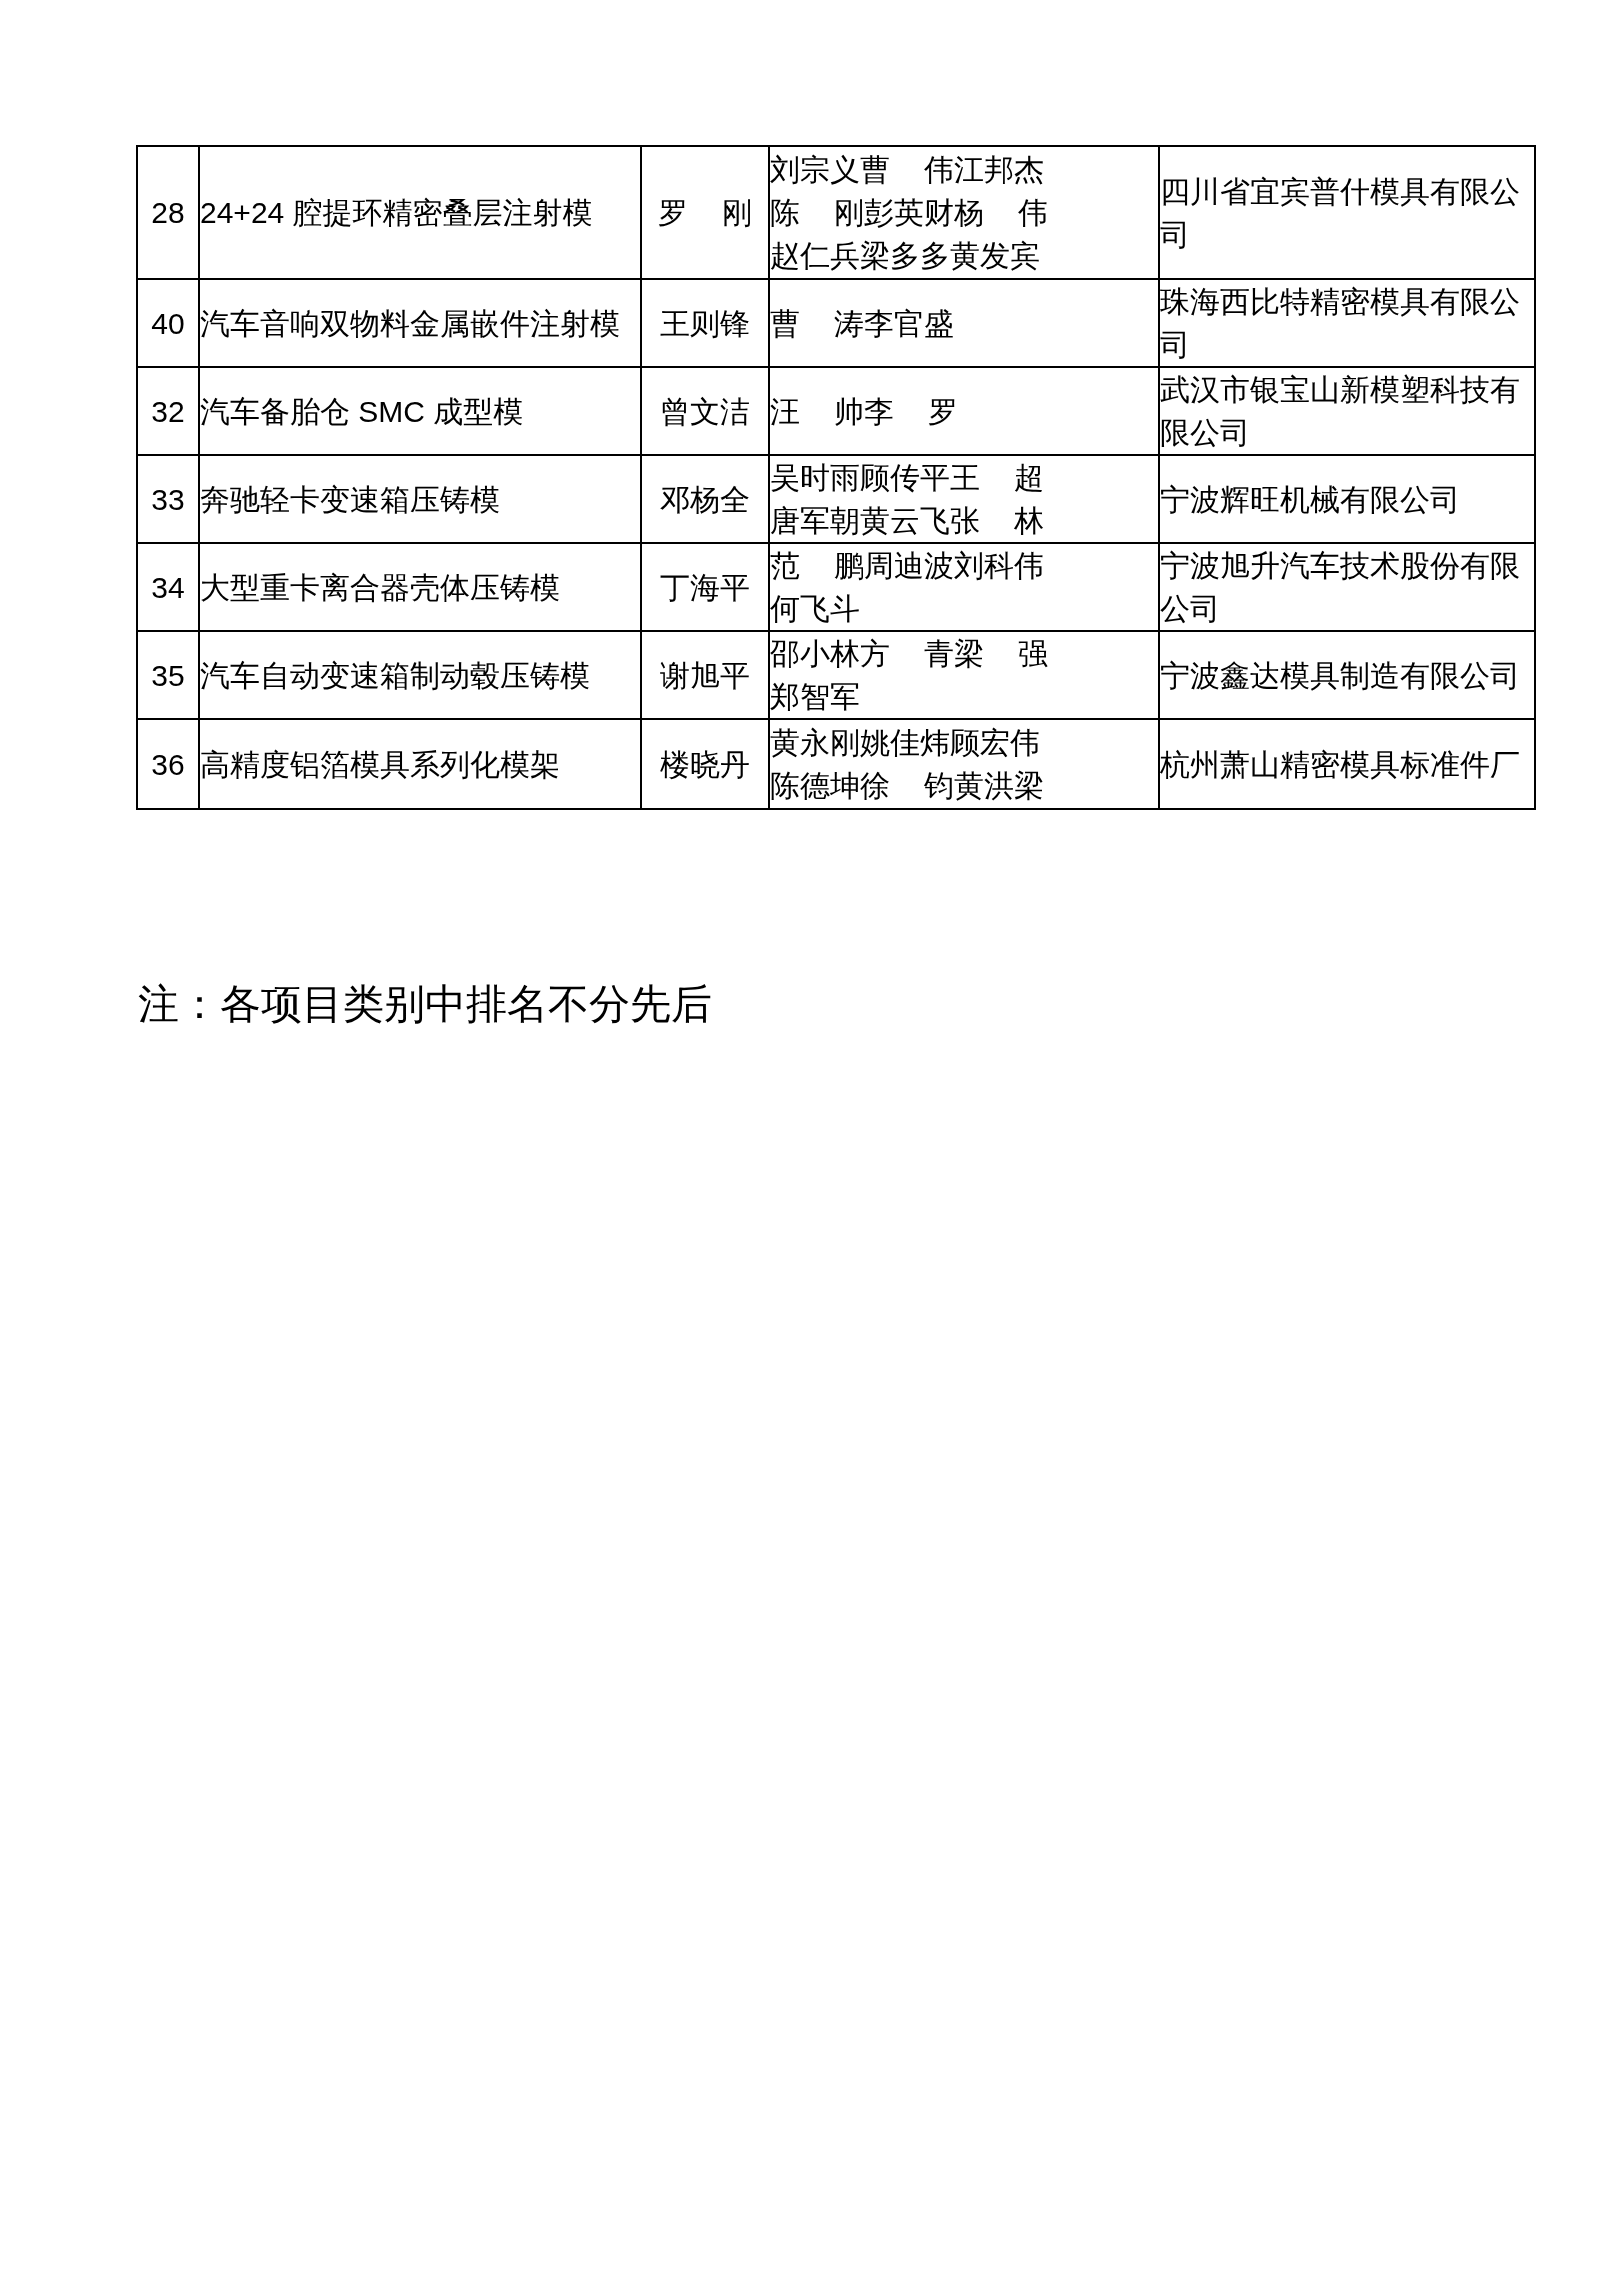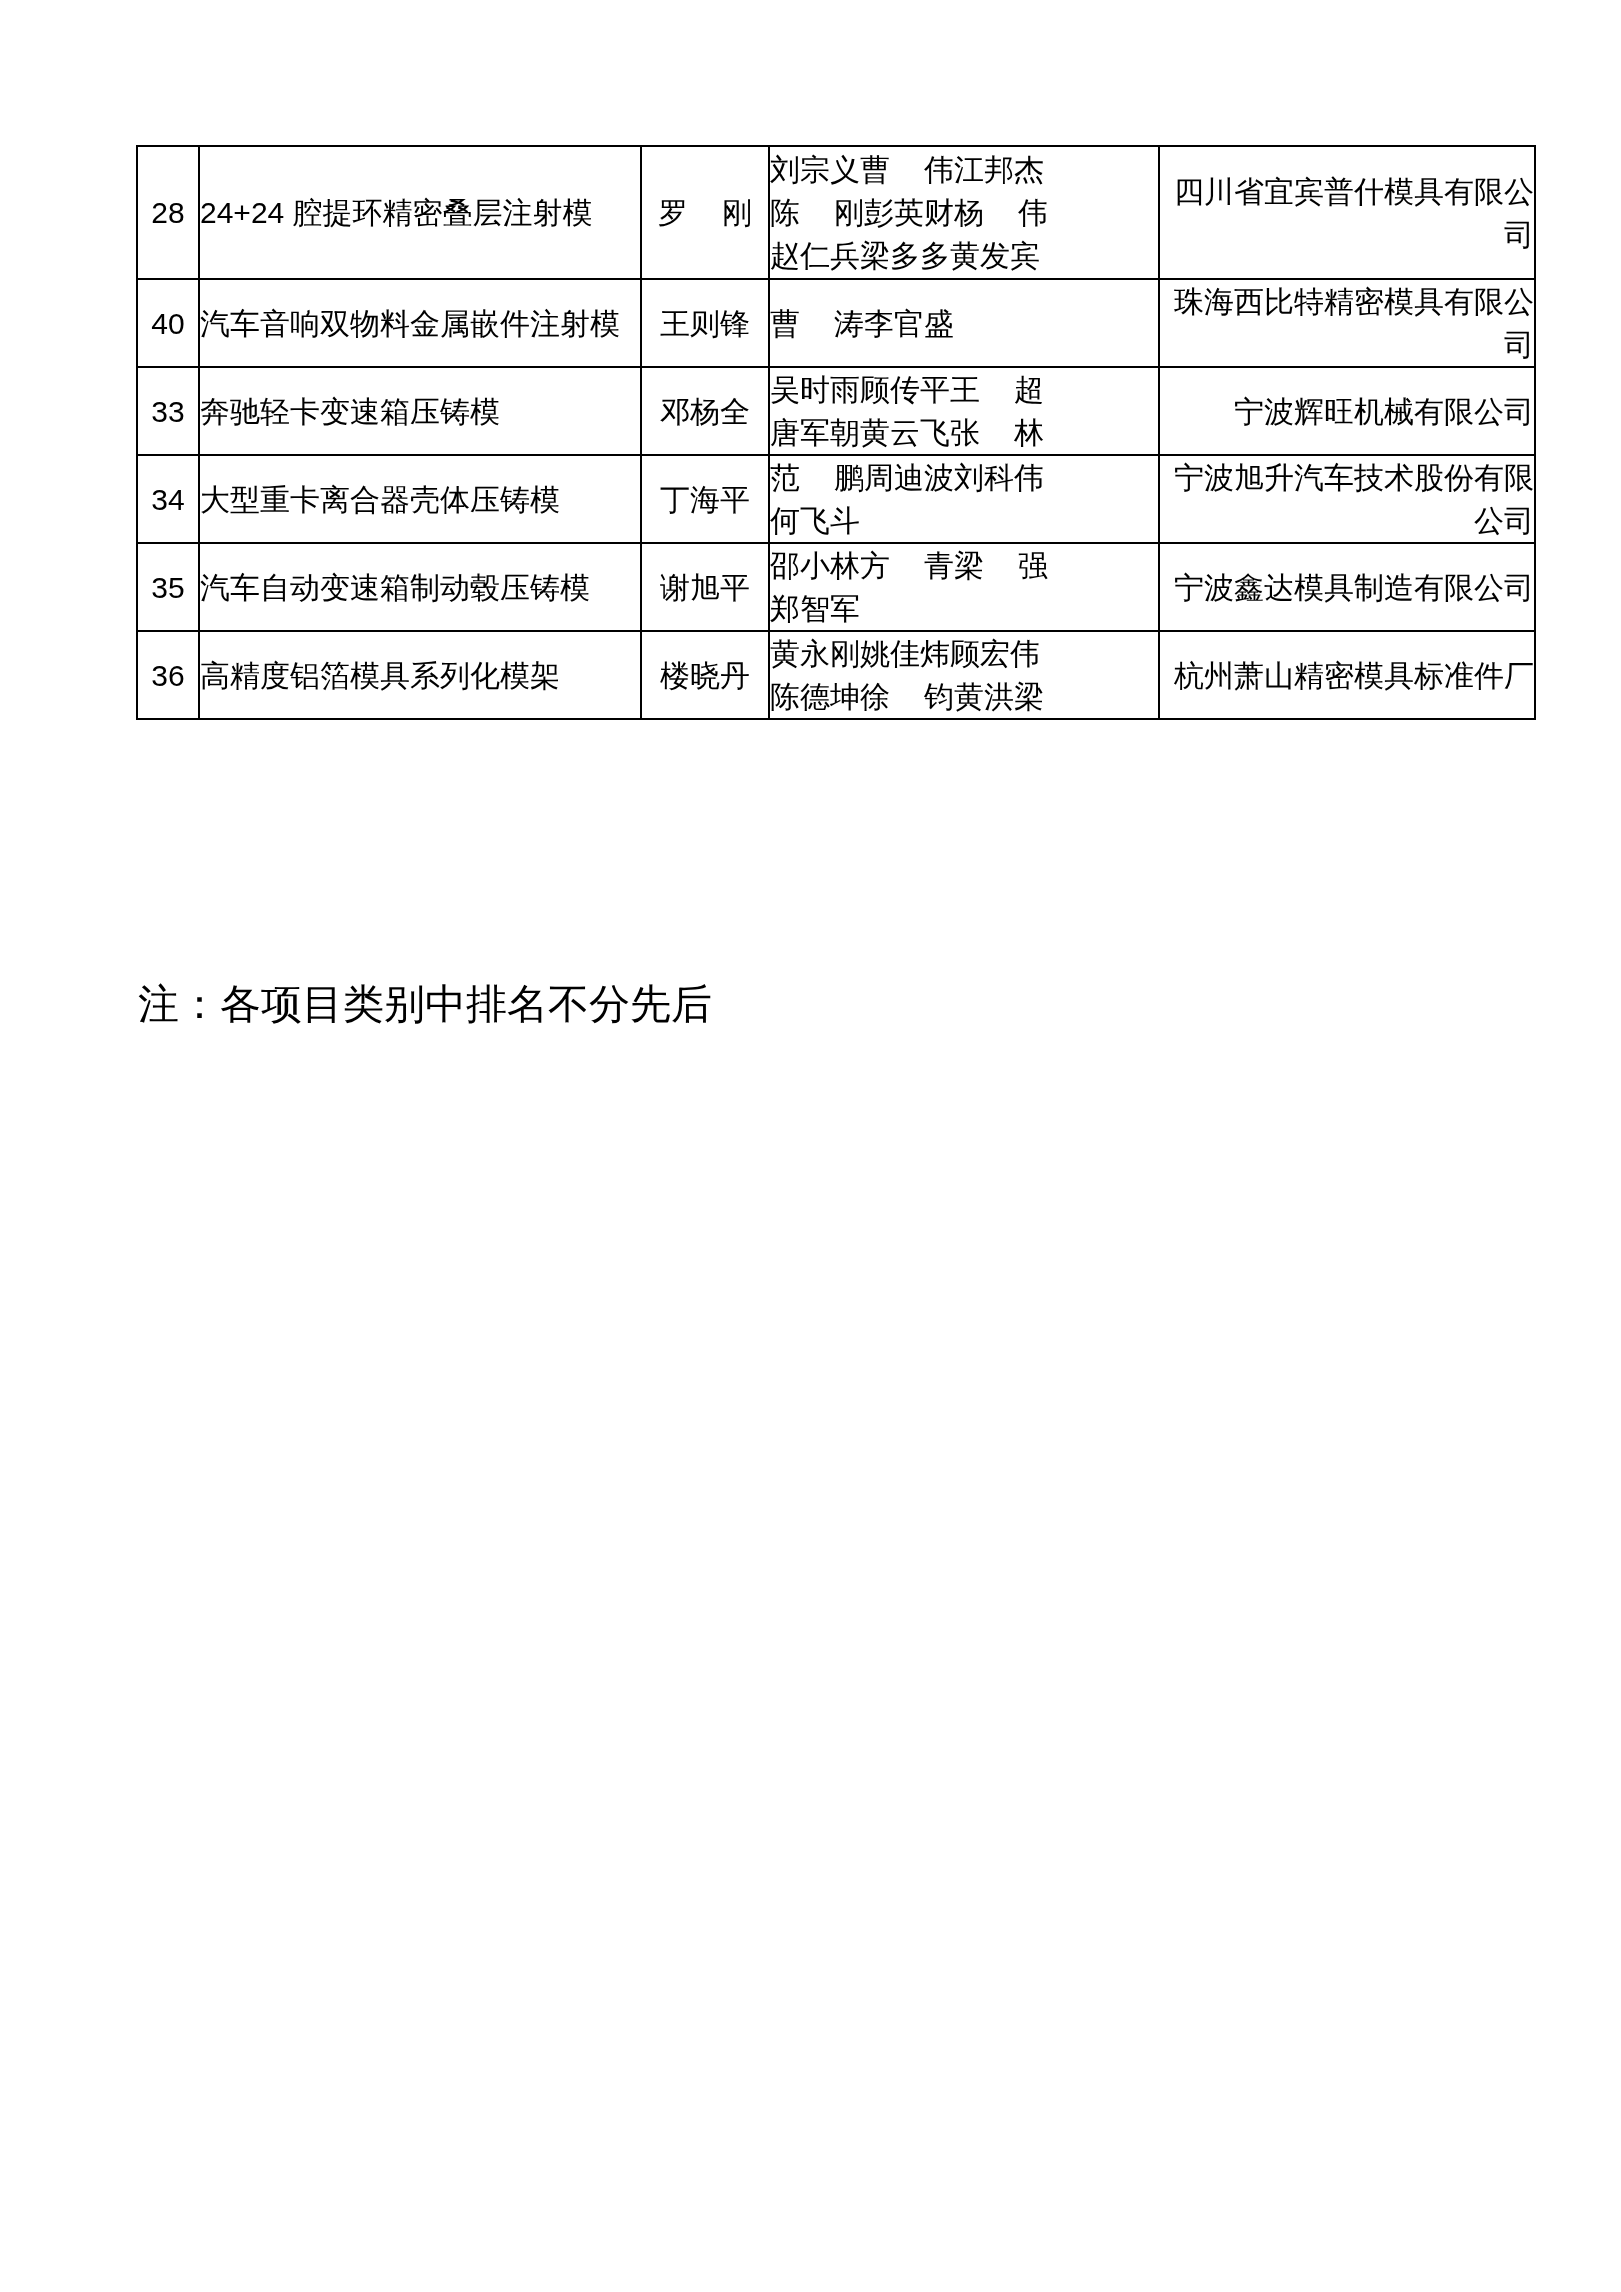--- a/index.html
+++ b/index.html
@@ -24,21 +24,21 @@
   .award-table tbody tr:nth-child(5){height:84px;}
   .award-table tbody tr:nth-child(6){height:88px;border-radius:15px;}
   .award-table tbody tr:nth-child(7){height:90px;}
   .award-table tbody tr:nth-child(8){height:94px;}
   .award-table tbody tr:nth-child(9){height:84px;}
   .num-cell{text-align:center;}
   .project-cell{padding:2px 11.8px;}
   .leader-cell{text-align:center;}
   .members-cell{padding:2px 7.8px;}
   .member-line{display:flex;min-height:43px;align-items:center;white-space:nowrap;}
-  .company-cell{padding:2px 3.9px 2px 5.9px;line-height:44px;text-align:right;}
+  .company-cell{padding:2px 3.9px 2px 5.9px;line-height:44px;}
   
   .spread{display:inline-flex;width:94px;justify-content:space-between;}
   .footnote{position:absolute;left:138px;top:985px;font-size:41px;line-height:39px;}
 </style>
 </head>
 <body>
 
 <table class="award-table">
   <colgroup>
     <col style="width:62px">
@@ -92,20 +92,38 @@
             <span class="spread">
               <span>曹</span>
               <span>涛</span>
             </span>
             <span>李官盛</span>
           </div>
         </td>
         <td class="company-cell">珠海西比特精密模具有限公司</td>
       </tr>
       <tr>
+        <td class="num-cell">32</td>
+        <td class="project-cell">汽车备胎仓 SMC 成型模</td>
+        <td class="leader-cell"><span>曾文洁</span></td>
+        <td class="members-cell">
+          <div class="member-line">
+            <span class="spread">
+              <span>汪</span>
+              <span>帅</span>
+            </span>
+            <span class="spread">
+              <span>李</span>
+              <span>罗</span>
+            </span>
+          </div>
+        </td>
+        <td class="company-cell">武汉市银宝山新模塑科技有限公司</td>
+      </tr>
+      <tr>
         <td class="num-cell">33</td>
         <td class="project-cell">奔驰轻卡变速箱压铸模</td>
         <td class="leader-cell"><span>邓杨全</span></td>
         <td class="members-cell">
           <div class="member-line">
             <span>吴时雨</span>
             <span>顾传平</span>
             <span class="spread">
               <span>王</span>
               <span>超</span>

